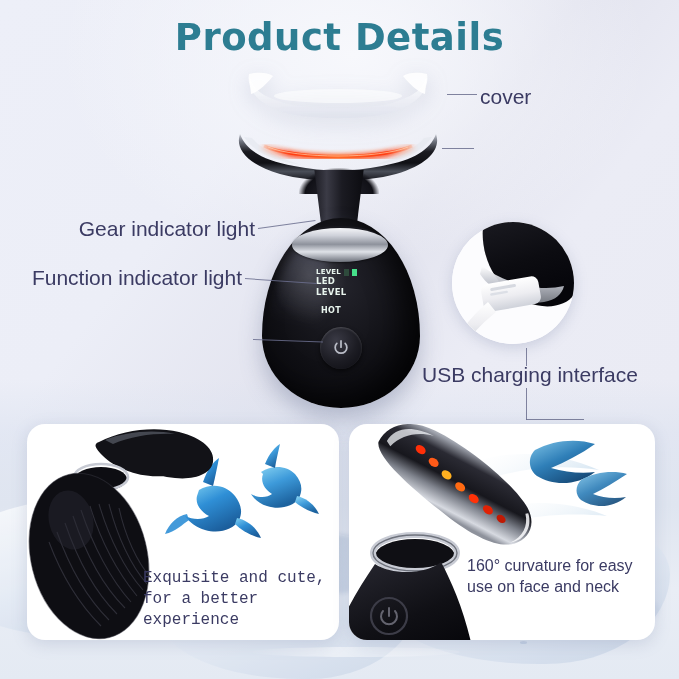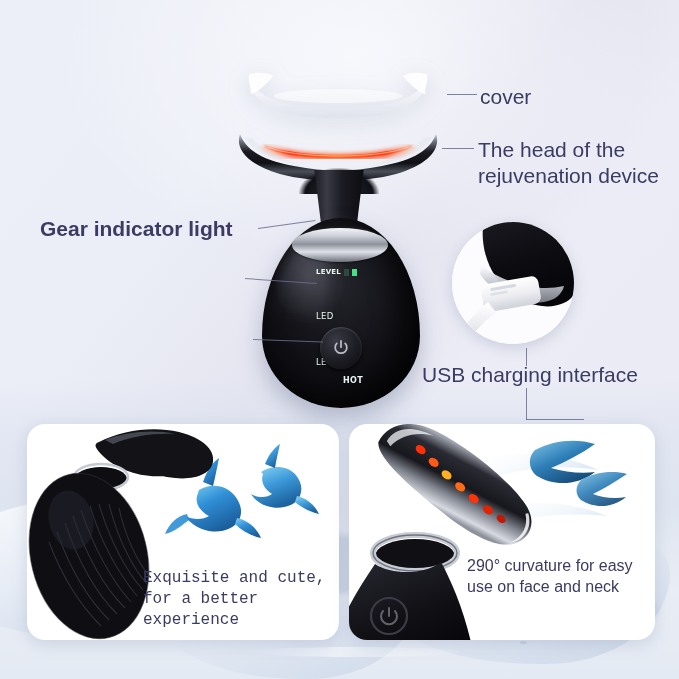--- a/index.html
+++ b/index.html
@@ -29,21 +29,21 @@
     filter:blur(2px);}
   .ice-speck{position:absolute;background:#b9c7de;border-radius:50%;opacity:.7;}
 
   
   .title{position:absolute;left:0;right:0;top:16px;text-align:center;
     font-size:37px;font-weight:bold;color:#2d7d92;letter-spacing:.5px;
     font-family:"DejaVu Sans",sans-serif;}
 
   
   .anno{position:absolute;color:#3b3b63;font-size:21px;line-height:1.22;white-space:pre-line;}
-  .anno.r{font-weight:bold;}
+  .anno.r{text-align:right;}
   .anno.l{text-align:left;}
   .lead{position:absolute;background:#6b6f8e;height:1px;opacity:.85;}
   .lead-v{position:absolute;background:#6b6f8e;width:1px;opacity:.85;}
 
   
   #device{position:absolute;left:0;top:0;width:679px;height:679px;pointer-events:none;}
 
   
   .cover{position:absolute;left:243px;top:70px;width:190px;height:56px;
     filter:drop-shadow(0 6px 10px rgba(120,130,165,.25));}
@@ -76,22 +76,22 @@
   .body-sheen{position:absolute;left:276px;top:240px;width:50px;height:120px;
     border-radius:50%;transform:rotate(12deg);
     background:linear-gradient(180deg,rgba(130,135,165,.28),rgba(130,135,165,0) 70%);
     filter:blur(4px);}
 
   
   .panel{position:absolute;left:316px;top:268px;width:80px;color:#e9f5ee;
     font-family:"DejaVu Sans",sans-serif;}
   .p-row{display:flex;align-items:center;gap:3px;font-size:7px;font-weight:bold;letter-spacing:.2px;}
   .p-bar{width:5px;height:7px;display:inline-block;}
-  .p-line{font-size:8.5px;font-weight:normal;letter-spacing:.3px;line-height:1.25;margin-top:35px;}
-  .p-hot{font-size:8px;font-weight:bold;margin-top:9px;margin-left:27px;letter-spacing:.4px;}
+  .p-line{font-size:8.5px;font-weight:bold;letter-spacing:.3px;line-height:1.25;}
+  .p-hot{font-size:8px;font-weight:bold;margin-top:9px;margin-left:5px;letter-spacing:.4px;}
 
   
   .pbtn{position:absolute;left:320px;top:327px;width:42px;height:42px;border-radius:50%;
     background:radial-gradient(circle at 38% 32%,#3a3a45 0%,#1c1c23 55%,#0b0b10 100%);
     box-shadow:inset 0 1px 2px rgba(255,255,255,.18),0 2px 4px rgba(0,0,0,.6);
     display:flex;align-items:center;justify-content:center;}
 
   
   .usb-inset{position:absolute;left:452px;top:222px;width:122px;height:122px;border-radius:50%;
     overflow:hidden;background:#fbfbfd;
@@ -123,20 +123,21 @@
     <div class="ice-streak" style="left:60px;top:252px;width:180px;height:9px;opacity:.55;"></div>
     <div class="ice-streak" style="left:250px;top:268px;width:210px;height:10px;opacity:.5;"></div>
     <div class="ice-speck" style="left:280px;top:215px;width:4px;height:4px;"></div>
     <div class="ice-speck" style="left:300px;top:228px;width:3px;height:3px;"></div>
     <div class="ice-speck" style="left:315px;top:208px;width:5px;height:3px;"></div>
     <div class="ice-speck" style="left:208px;top:198px;width:6px;height:3px;"></div>
     <div class="ice-speck" style="left:470px;top:250px;width:5px;height:4px;"></div>
     <div class="ice-speck" style="left:520px;top:262px;width:7px;height:3px;"></div>
   </div>
 
+  <div class="title">Product Details</div>
 
   <div id="device">
 
     <svg class="cover" viewBox="0 0 190 56">
       <defs>
         <linearGradient id="covg" x1="0" y1="0" x2="0" y2="1">
           <stop offset="0%" stop-color="#ffffff" stop-opacity=".98"></stop>
           <stop offset="45%" stop-color="#f2f3f8" stop-opacity=".92"></stop>
           <stop offset="100%" stop-color="#dfe2ec" stop-opacity=".85"></stop>
         </linearGradient>
@@ -237,23 +238,22 @@
   <div class="lead" style="left:447px;top:94px;width:30px;"></div>
   <div class="lead" style="left:442px;top:148px;width:32px;"></div>
   <div class="lead" style="left:258px;top:228px;width:58px;transform:rotate(-8deg);transform-origin:left center;"></div>
   <div class="lead" style="left:245px;top:278px;width:72px;transform:rotate(4deg);transform-origin:left center;"></div>
   <div class="lead" style="left:253px;top:339px;width:70px;transform:rotate(2deg);transform-origin:left center;"></div>
   <div class="lead-v" style="left:526px;top:348px;height:18px;"></div>
   <div class="lead-v" style="left:526px;top:388px;height:32px;"></div>
   <div class="lead" style="left:526px;top:419px;width:58px;"></div>
 
   <div class="anno l" style="left:480px;top:84px;">cover</div>
-  <div class="anno l" style="left:478px;top:137px;">The head of the
-rejuvenation device</div>
   <div class="anno r" style="left:40px;top:216px;width:215px;">Gear indicator light</div>
+  <div class="anno r" style="left:20px;top:265px;width:222px;">Function indicator light</div>
   <div class="anno l" style="left:422px;top:362px;">USB charging interface</div>
 
   <div class="card" id="card-left">
     <svg width="312" height="216" viewBox="0 0 312 216" style="position:absolute;left:0;top:0;">
       <defs>
         <linearGradient id="dol1" x1="0" y1="0" x2="0.6" y2="1">
           <stop offset="0%" stop-color="#7fd0f2"></stop>
           <stop offset="45%" stop-color="#2f8fd6"></stop>
           <stop offset="100%" stop-color="#1b5e9c"></stop>
         </linearGradient>
@@ -368,17 +368,17 @@
         <ellipse cx="66" cy="129" rx="42" ry="18" fill="none" stroke="#c8cbd4" stroke-width="6"></ellipse>
         <ellipse cx="66" cy="129" rx="42" ry="18" fill="none" stroke="#6e727c" stroke-width="1.4"></ellipse>
 
         <path d="M26,140 C4,172 -16,208 -20,240 L126,240 C120,198 104,160 92,138
                  C78,150 44,152 26,140 Z" fill="url(#rbody)"></path>
         <ellipse cx="40" cy="192" rx="18" ry="18" fill="none" stroke="#3c3c47" stroke-width="2.2"></ellipse>
         <path d="M40,184 V192" stroke="#63636e" stroke-width="2" stroke-linecap="round" fill="none"></path>
         <path d="M34,187 A8 8 0 1 0 46,187" stroke="#63636e" stroke-width="2" stroke-linecap="round" fill="none"></path>
       </g>
     </svg>
-    <div class="card-text" style="left:118px;top:132px;">290° curvature for easy
+    <div class="card-text" style="left:118px;top:132px;">160° curvature for easy
 use on face and neck</div>
   </div>
 
 </div>
 
 </body></html>

